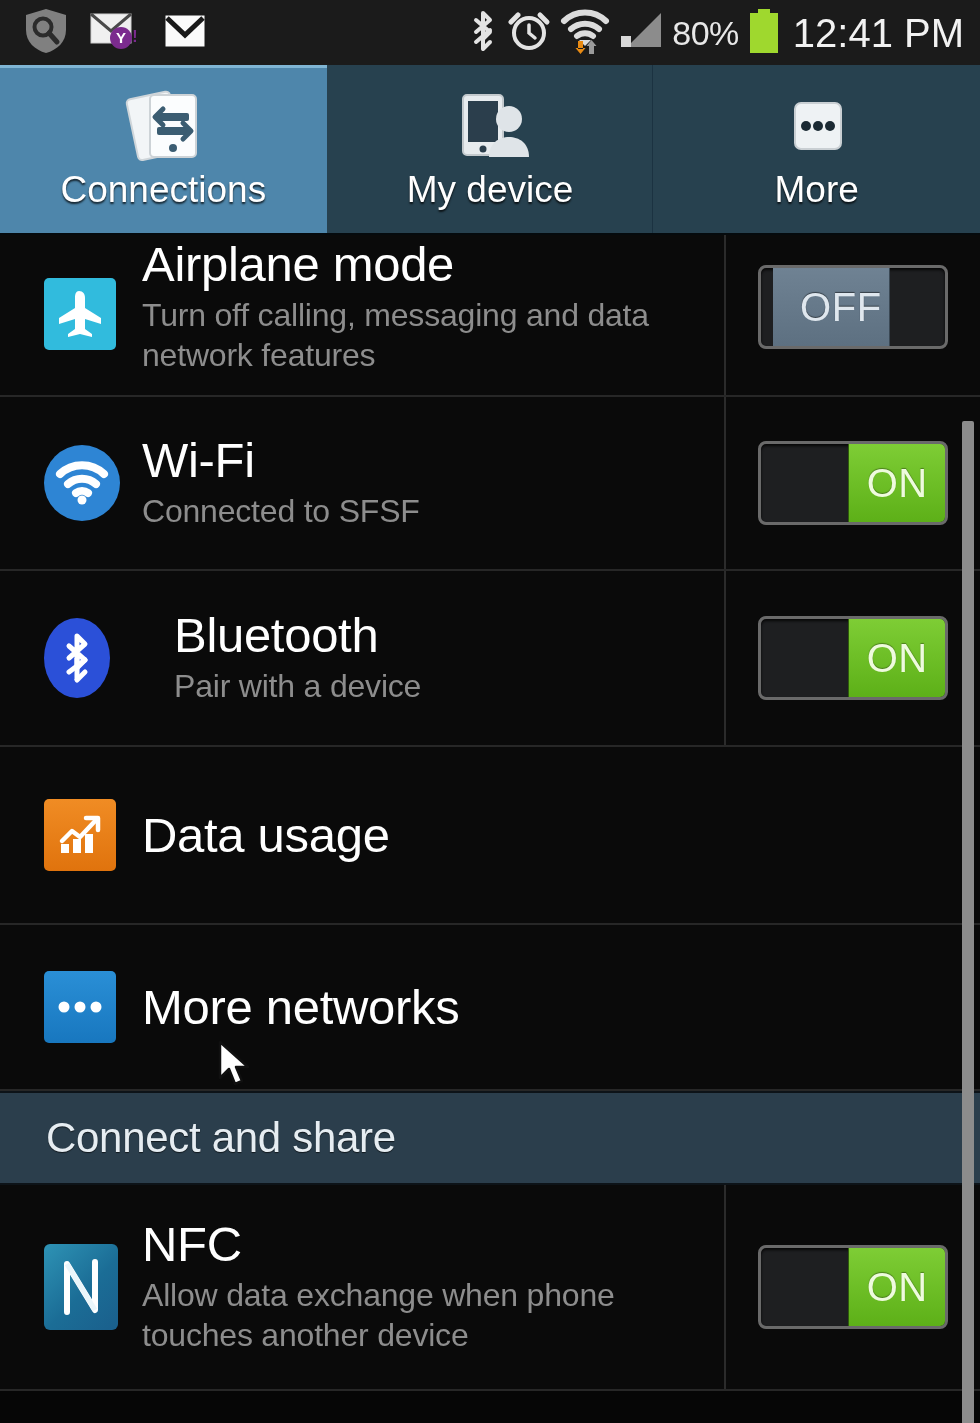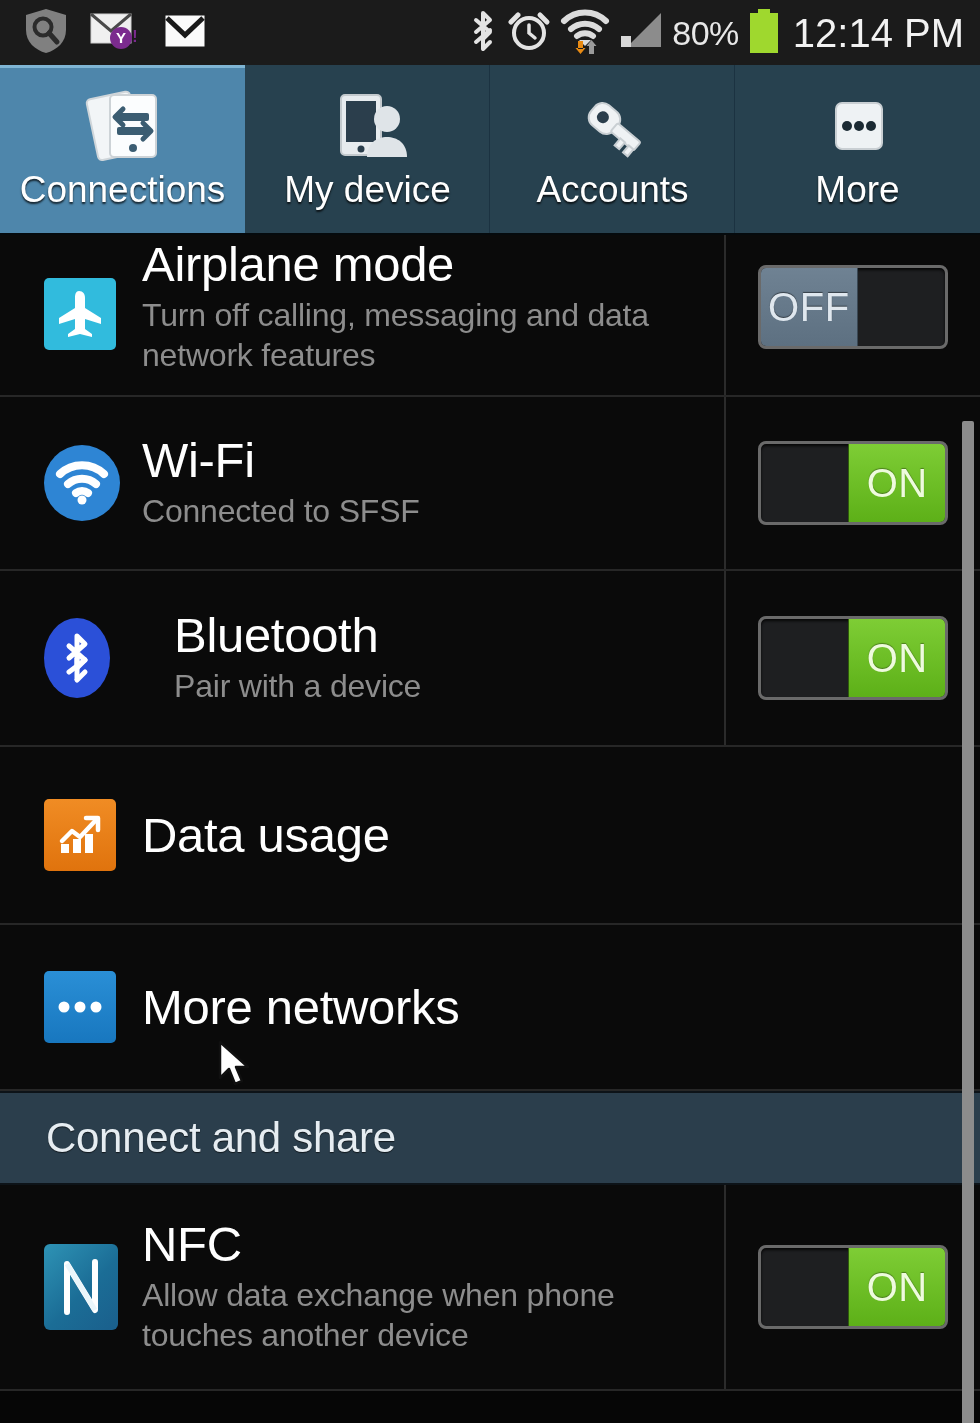--- a/index.html
+++ b/index.html
@@ -153,25 +153,26 @@
     position: absolute;
     top: 0; bottom: 0;
     width: 52%;
     display: flex;
     align-items: center;
     justify-content: center;
     font-size: 40px;
     letter-spacing: 0.5px;
   }
   .switch.off .thumb {
-    left: 0;
+    left: 12px;
     background: linear-gradient(#6f8293, #5d7081);
     color: #dfe7ee;
     text-shadow: 0 -1px 1px rgba(0,0,0,.5);
     border-right: 1px solid #3a4854;
+    padding-left: 20px;
   }
   .switch.on .thumb {
     right: 0;
     background: linear-gradient(#7ecd35, #5db018);
     color: #eefbdd;
     text-shadow: 0 -1px 1px rgba(0,0,0,.35);
     border-left: 1px solid #2f5b0d;
   }
 
   
@@ -302,21 +303,21 @@
 
       <span class="sb-battpct">80%</span>
 
       <span class="sb-ico">
         <svg width="34" height="46" viewBox="0 0 34 46">
           <rect x="11" y="1" width="12" height="5" fill="#9fd82e"></rect>
           <rect x="3" y="5" width="28" height="40" fill="#9fd82e"></rect>
         </svg>
       </span>
 
-      <span class="sb-clock">12:14 PM</span>
+      <span class="sb-clock">12:41 PM</span>
     </div>
   </div>
 
   <div class="tabs">
 
     <div class="tab active">
       <div class="tab-icon">
         <svg width="86" height="80" viewBox="0 0 86 80">
           <g transform="rotate(-12 43 40)">
             <rect x="12" y="8" width="44" height="62" rx="4" fill="#f2f5f7" stroke="#d0d6da" stroke-width="2"></rect>
@@ -338,34 +339,20 @@
           <rect x="16" y="8" width="40" height="60" rx="4" fill="#e7ebee" stroke="#c3c9cd" stroke-width="2"></rect>
           <rect x="21" y="14" width="30" height="41" fill="#2b3e4c"></rect>
           <circle cx="36" cy="62" r="3.5" fill="#2b3e4c"></circle>
           <circle cx="62" cy="32" r="13" fill="#dfe4e8"></circle>
           <path d="M42 70 C42 56 52 50 62 50 C72 50 82 56 82 70 Z" fill="#dfe4e8"></path>
         </svg>
       </div>
       <div class="tab-label">My device</div>
     </div>
 
-    <div class="tab">
-      <div class="tab-icon">
-        <svg width="86" height="76" viewBox="0 0 86 76">
-          <g transform="rotate(40 43 38)">
-            <rect x="16" y="24" width="30" height="26" rx="10" fill="#eff2f4" stroke="#c9cfd3" stroke-width="2"></rect>
-            <circle cx="29" cy="37" r="6" fill="#2b3e4c"></circle>
-            <rect x="44" y="32" width="30" height="11" rx="2" fill="#eff2f4" stroke="#c9cfd3" stroke-width="2"></rect>
-            <rect x="56" y="42" width="6" height="9" fill="#eff2f4" stroke="#c9cfd3" stroke-width="2"></rect>
-            <rect x="67" y="42" width="6" height="9" fill="#eff2f4" stroke="#c9cfd3" stroke-width="2"></rect>
-          </g>
-        </svg>
-      </div>
-      <div class="tab-label">Accounts</div>
-    </div>
 
     <div class="tab">
       <div class="tab-icon">
         <svg width="86" height="72" viewBox="0 0 86 72">
           <rect x="21" y="10" width="46" height="46" rx="6" fill="#eef2f4" stroke="#c9cfd3" stroke-width="2"></rect>
           <circle cx="32" cy="33" r="5" fill="#1b2a33"></circle>
           <circle cx="44" cy="33" r="5" fill="#1b2a33"></circle>
           <circle cx="56" cy="33" r="5" fill="#1b2a33"></circle>
         </svg>
       </div>

